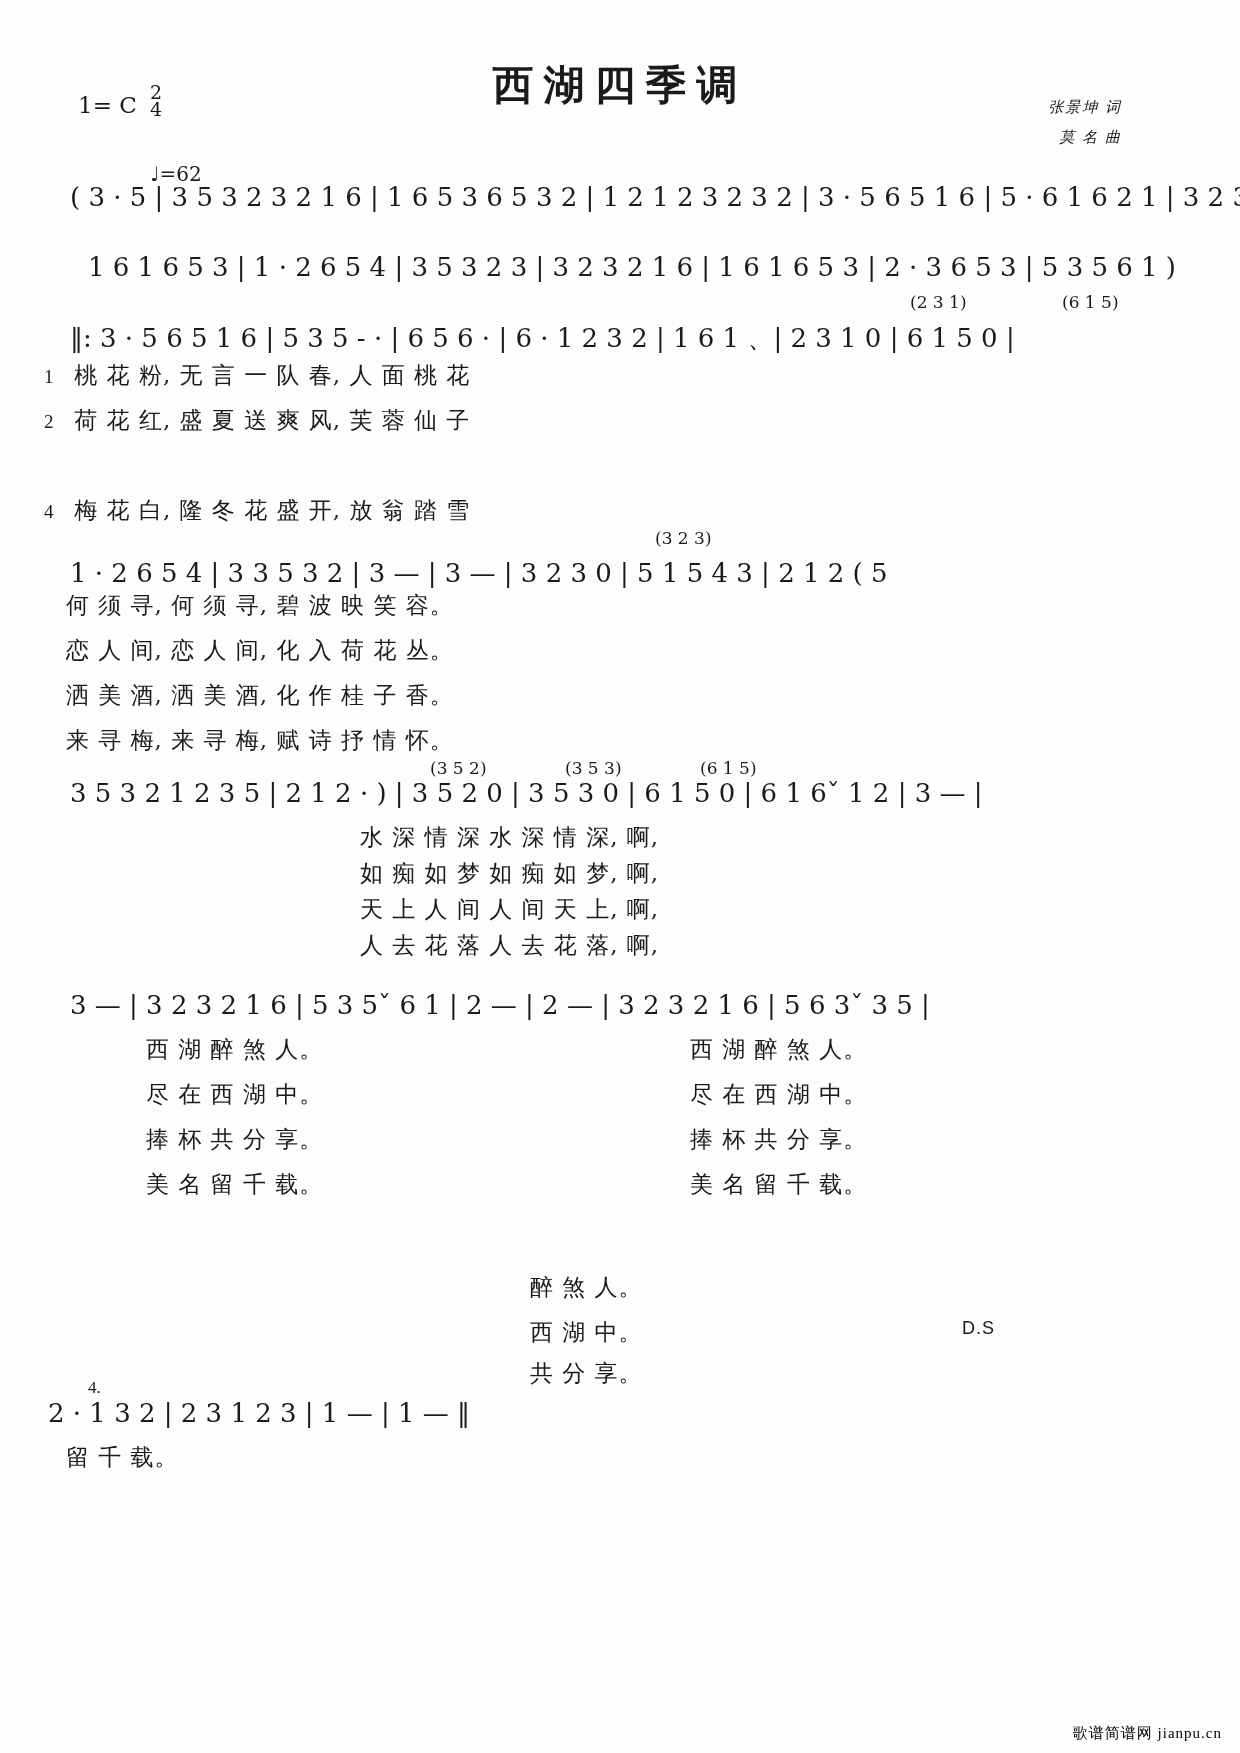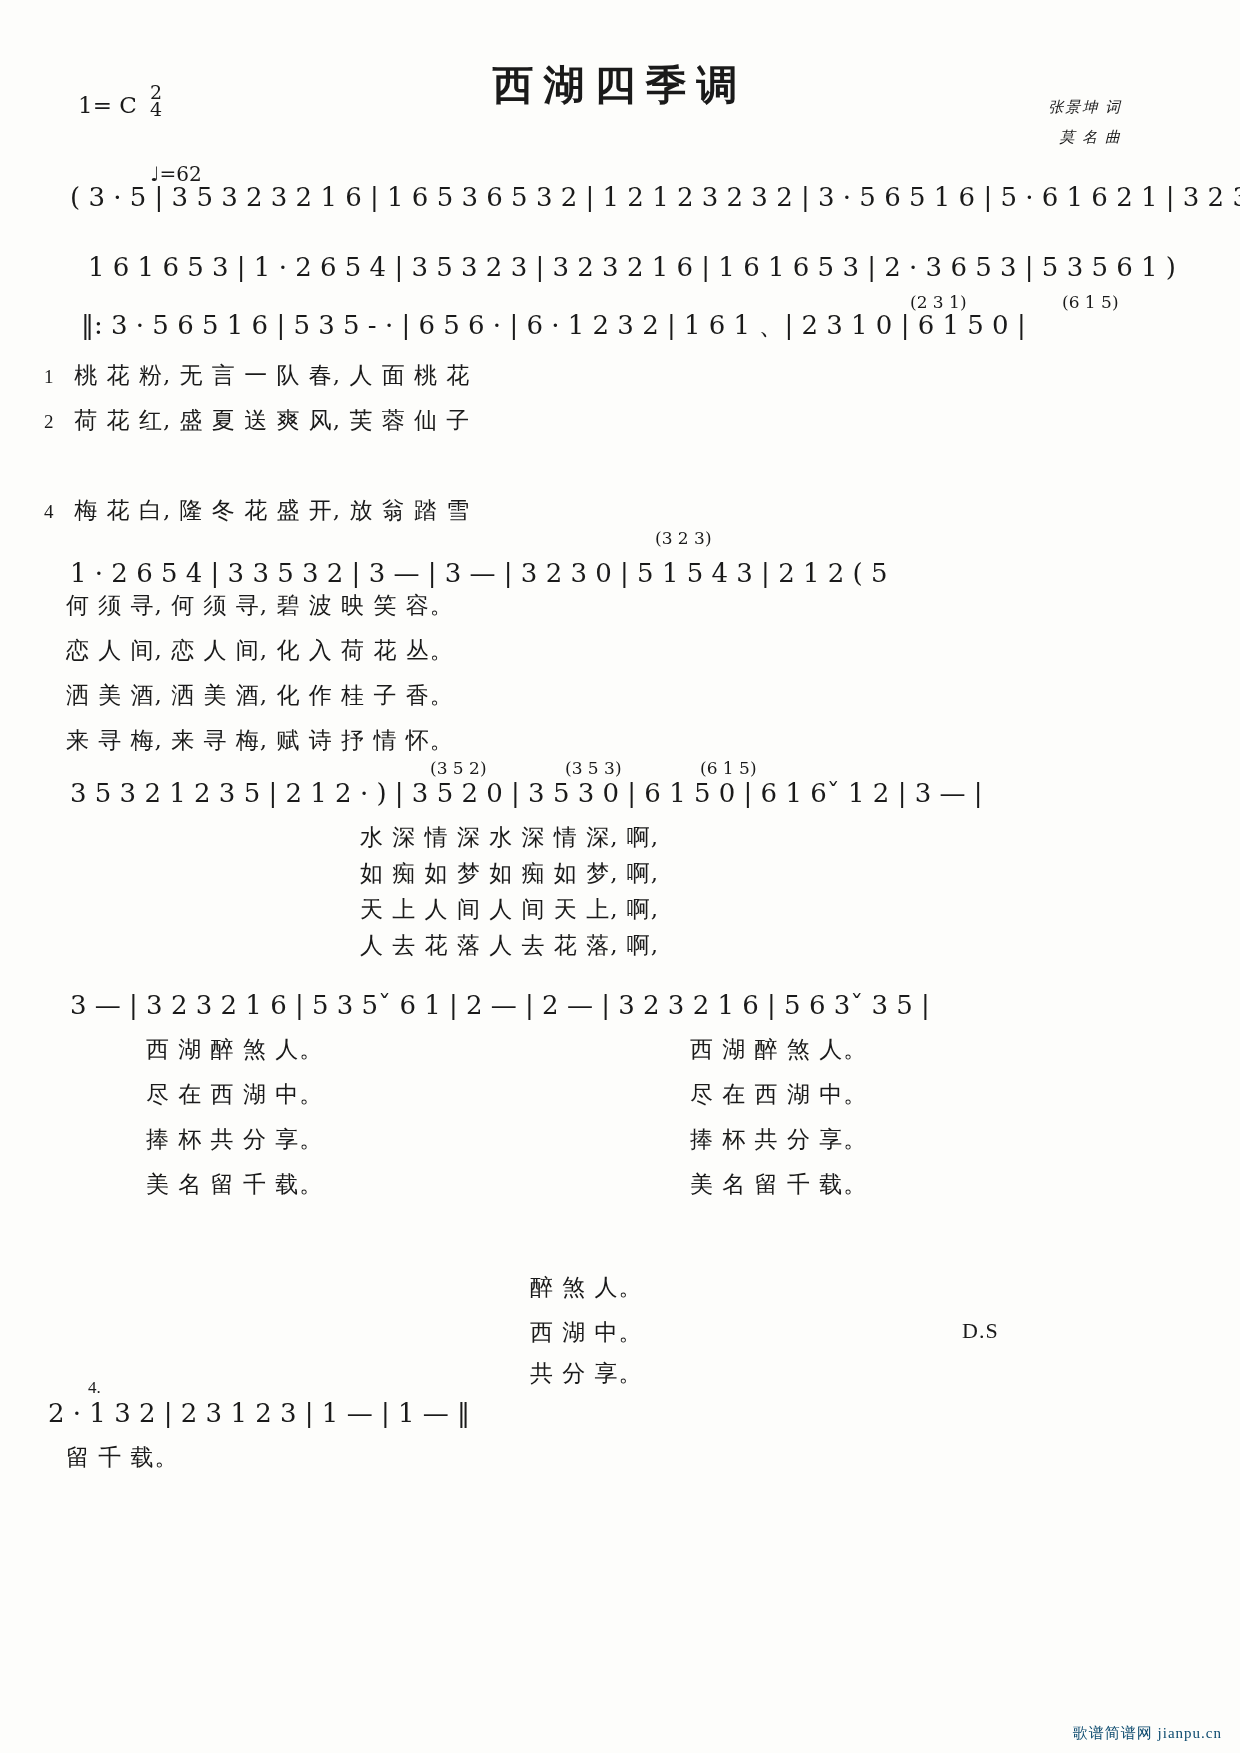--- a/index.html
+++ b/index.html
@@ -86,35 +86,35 @@
   }
   .lyr-num {
     display: inline-block;
     width: 22px;
     font-size: 19px;
     font-family: "Liberation Serif", serif;
   }
 
   .ds {
     position: absolute;
-    font-size: 22px;
-    font-family: Liberation Serif, serif;
+    font-size: 18px;
+    font-family: Liberation Sans, sans-serif;
     letter-spacing: 1px;
   }
   .ending {
     position: absolute;
     font-size: 17px;
     font-family: "Liberation Serif", serif;
   }
   .watermark {
     position: absolute;
     right: 18px;
     bottom: 10px;
     font-size: 15px;
-    color: #0c4a6e;
+    color: #000000;
     letter-spacing: 1px;
   }
 </style>
 </head>
 <body>
 
 <div class="sheet">
 
   <div class="title">西湖四季调</div>
   <div class="credits">
@@ -130,21 +130,21 @@
       </span>
     </div>
     <div class="row2">
         <span class="tempo">♩=62</span>
       </div>
   </div>
 
   <div class="staff" style="top:182px;">( 3 ·  5 | 3 5 3 2  3 2 1 6 | 1 6 5 3  6 5 3 2 | 1 2 1 2  3 2 3 2 | 3 · 5  6 5 1 6 | 5 · 6  1 6 2 1 | 3 2 3  2 1 6 |</div>
   <div class="staff" style="top:252px; left:88px;">1 6 1 6 5 3 | 1 · 2  6 5 4 | 3 5 3 2   3 | 3 2 3 2 1 6 | 1 6 1 6 5 3 | 2 · 3   6 5 3 | 5 3 5 6   1 )</div>
 
-  <div class="staff" style="top:308px;margin-left:11px;">‖: 3 · 5  6 5 1 6 | 5 3 5 - · | 6 5 6 · | 6 · 1  2 3 2 | 1 6 1 、| 2 3 1 0 | 6 1 5 0 |</div>
+  <div class="staff" style="top:321px;">‖: 3 · 5  6 5 1 6 | 5 3 5 - · | 6 5 6 · | 6 · 1  2 3 2 | 1 6 1 、| 2 3 1 0 | 6 1 5 0 |</div>
   <div class="staff" style="top:292px; left:910px; font-size:17px;">(2 3 1)</div>
   <div class="staff" style="top:292px; left:1062px; font-size:17px;">(6 1 5)</div>
 
   <div class="lyrics" style="top:360px; left:44px;">
     <span class="lyr-num">1</span>
     <span>桃  花  粉,  无  言  一  队  春,  人  面  桃  花</span>
   </div>
   <div class="lyrics" style="top:405px; left:44px;">
     <span class="lyr-num">2</span>
     <span>荷  花  红,  盛  夏  送  爽  风,  芙  蓉  仙  子</span>

